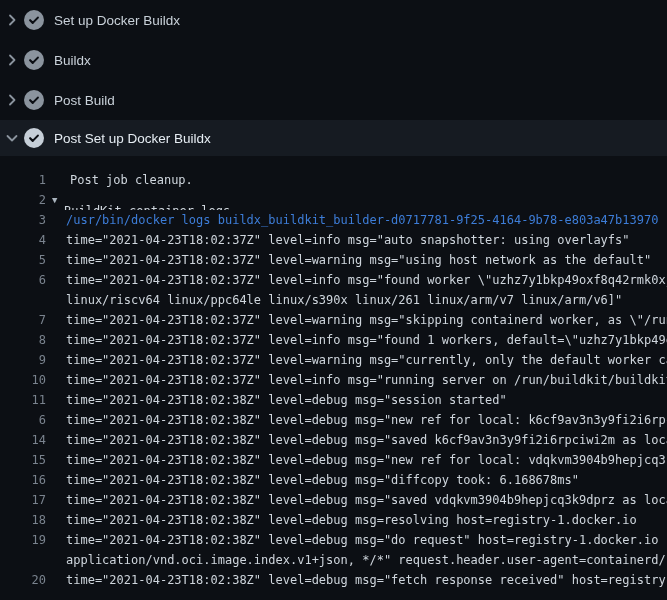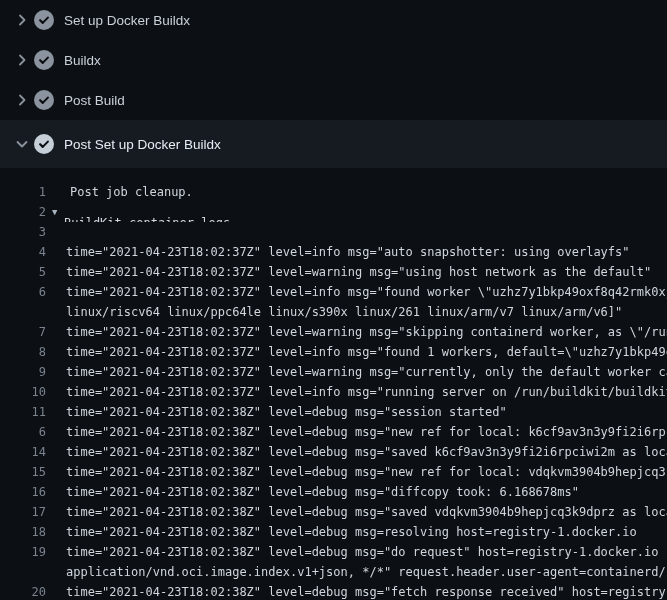--- a/index.html
+++ b/index.html
@@ -10,25 +10,24 @@
     background: #0c0f14;
     font-family: "Liberation Sans", sans-serif;
   }
 
   
   .steps { }
   .step-row {
     display: flex;
     align-items: center;
     height: 40px;
-    padding-left: 10px;
     cursor: pointer;
   }
   .step-row.expanded {
-    height: 48px;
+    height: 36px;
     background: #161b22;
   }
   .chev {
     width: 24px;
     height: 16px;
     display: flex;
     align-items: center;
     justify-content: center;
     color: #8b949e;
     flex: 0 0 24px;
@@ -162,20 +161,21 @@
 
   <div class="log-row group-header">
     <span class="ln">2</span>
     <span class="tri">▼</span>
     <span class="txt">BuildKit container logs</span>
   </div>
 
   <div class="log-row command">
     <span class="ln">3</span>
     
+    <span class="txt">/usr/bin/docker logs buildx_buildkit_builder-d0717781-9f25-4164-9b78-e803a47b13970</span>
   </div>
 
   <div class="log-row output">
     <span class="ln">4</span>
     
     <span class="txt">time="2021-04-23T18:02:37Z" level=info msg="auto snapshotter: using overlayfs"</span>
   </div>
 
   <div class="log-row output">
     <span class="ln">5</span>

